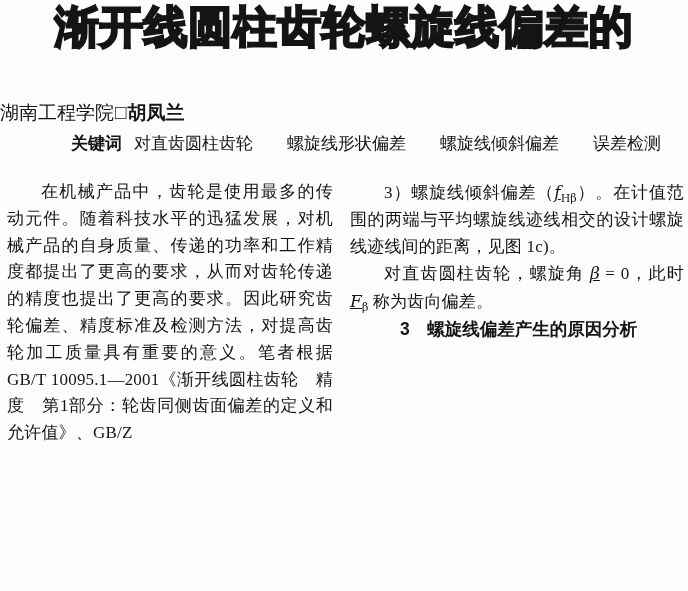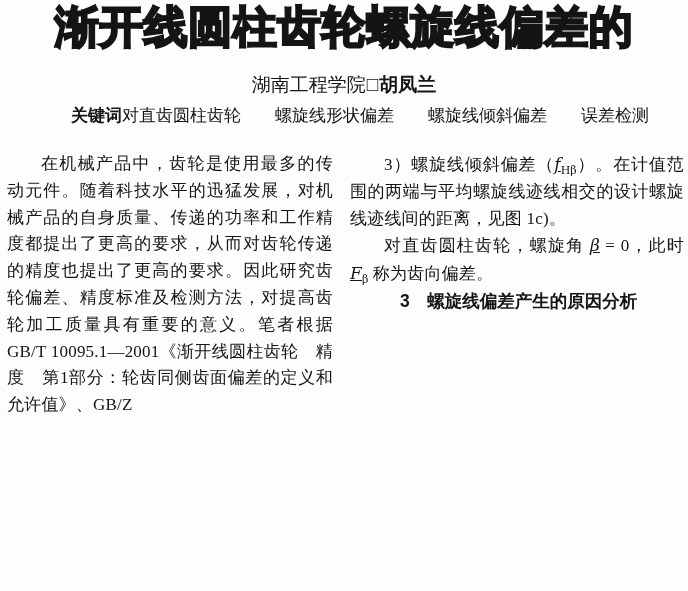--- a/index.html
+++ b/index.html
@@ -17,32 +17,32 @@
     font-family:"DejaVu Sans", sans-serif;
     font-weight:900;
     color:#ffffff;
     -webkit-text-stroke:2.3px #141414;
     text-stroke:2.3px #141414;
   }
   .title-line.line1{font-size:44px;line-height:52px;letter-spacing:0.5px;}
   .title-line.line2{font-size:44px;line-height:52px;margin-top:14px;letter-spacing:15px;padding-left:15px;}
 
   
-  .byline{margin-top:20px;text-align:center;font-size:19px;line-height:24px;}
+  .byline{margin-top:48px;font-size:19px;line-height:24px;}
   .byline .affil{font-family:"Liberation Serif", serif;}
   .byline .glyph-box{display:inline-block;transform:scaleY(1.05);margin:0 1px;}
   .byline .author-name{font-family:"Liberation Sans", sans-serif;font-weight:700;}
 
   
   .abstract{margin:30px 34px 0 42px;font-size:17px;line-height:27px;text-indent:29px;}
   .h-label{font-family:"Liberation Sans", sans-serif;font-weight:700;}
   .abstract .h-label{margin-right:12px;}
   .abstract-text{white-space:pre-line;}
   .keywords{margin:5px 24px 0 42px;font-size:17px;line-height:27px;text-indent:29px;}
-  .keywords .h-label{margin-right:0;}
+  .keywords .h-label{margin-right:12px;}
 
   
   .columns{display:flex;margin-top:22px;padding:0 4px 0 7px;gap:17px;}
   .col{flex:none;}
   .col-left{width:326px;}
   .col-right{width:334px;}
   .sec-heading{
     font-family:"Liberation Sans", sans-serif;
     font-weight:700;font-size:17.5px;line-height:27px;margin:0;
   }

